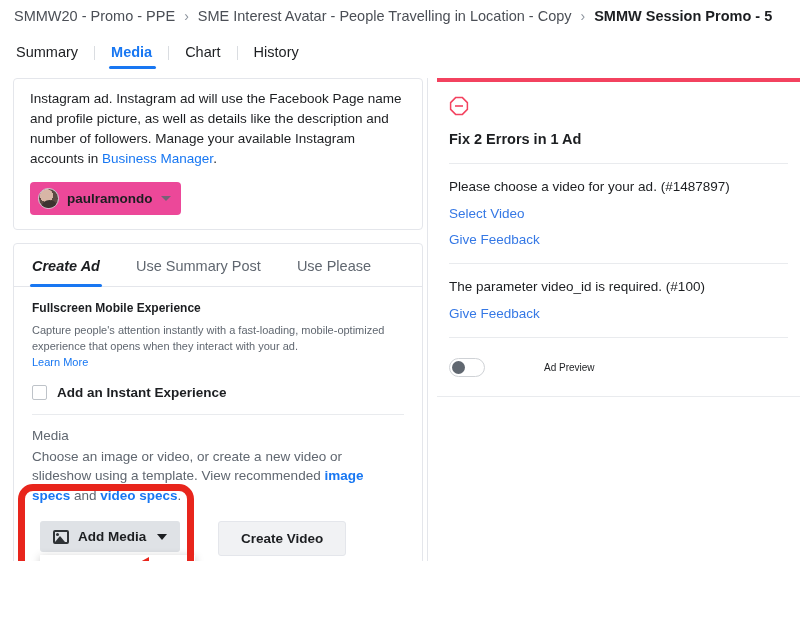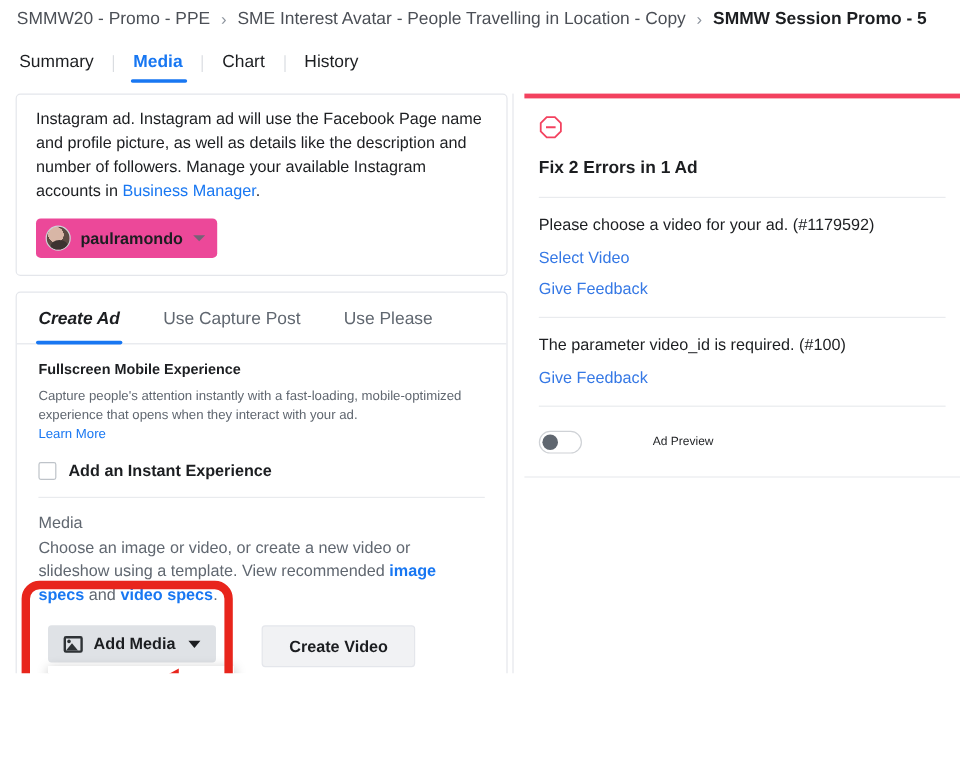--- a/index.html
+++ b/index.html
@@ -366,21 +366,21 @@
       <div class="acct-chip">
         <div class="avatar"></div>
         <span class="acct-name">paulramondo</span>
         <span class="caret-sm"></span>
       </div>
     </div>
 
     <div class="card card-create">
       <div class="sub-tabs">
         <div class="sub-tab active">Create Ad</div>
-        <div class="sub-tab">Use Capture Post</div>
+        <div class="sub-tab">Use Summary Post</div>
         <div class="sub-tab">Use Please</div>
       </div>
 
       <div class="sect">
         <div class="sect-title">Fullscreen Mobile Experience</div>
         <p class="sect-body"><span>Capture people's attention instantly with a fast-loading, mobile-optimized experience that opens when they interact with your ad.</span><br><span class="lnk">Learn More</span></p>
         <div class="chk-row">
           <span class="chkbox"></span>
           <span class="chk-label">Add an Instant Experience</span>
         </div>
@@ -421,21 +421,21 @@
       <div class="err-icon-wrap">
         <svg width="20" height="20" viewBox="0 0 20 20">
           <polygon points="6.6,1.6 13.4,1.6 18.4,6.6 18.4,13.4 13.4,18.4 6.6,18.4 1.6,13.4 1.6,6.6" fill="none" stroke="#f3425f" stroke-width="1.5"></polygon>
           <line x1="6" y1="10" x2="14" y2="10" stroke="#f3425f" stroke-width="1.6"></line>
         </svg>
       </div>
       <div class="err-title">Fix 2 Errors in 1 Ad</div>
       <div class="err-rule"></div>
 
       <div class="err-body">
-        <p class="err-msg">Please choose a video for your ad. (#1179592)</p>
+        <p class="err-msg">Please choose a video for your ad. (#1487897)</p>
         <span class="err-link">Select Video</span>
         <span class="err-link">Give Feedback</span>
       </div>
 
       <div class="err-rule"></div>
 
       <div class="err-body">
         <p class="err-msg">The parameter video_id is required. (#100)</p>
         <span class="err-link">Give Feedback</span>
       </div>

